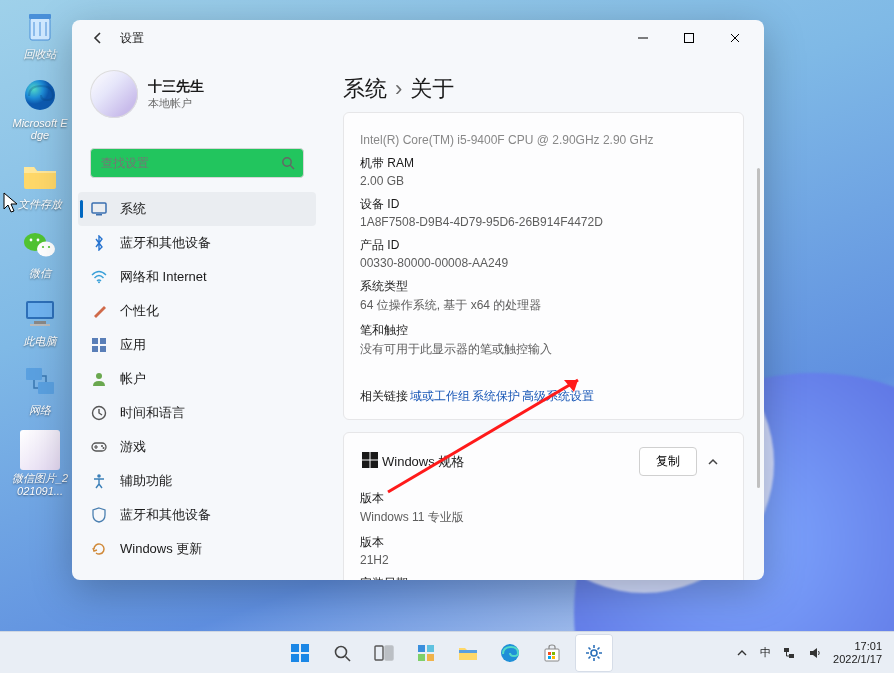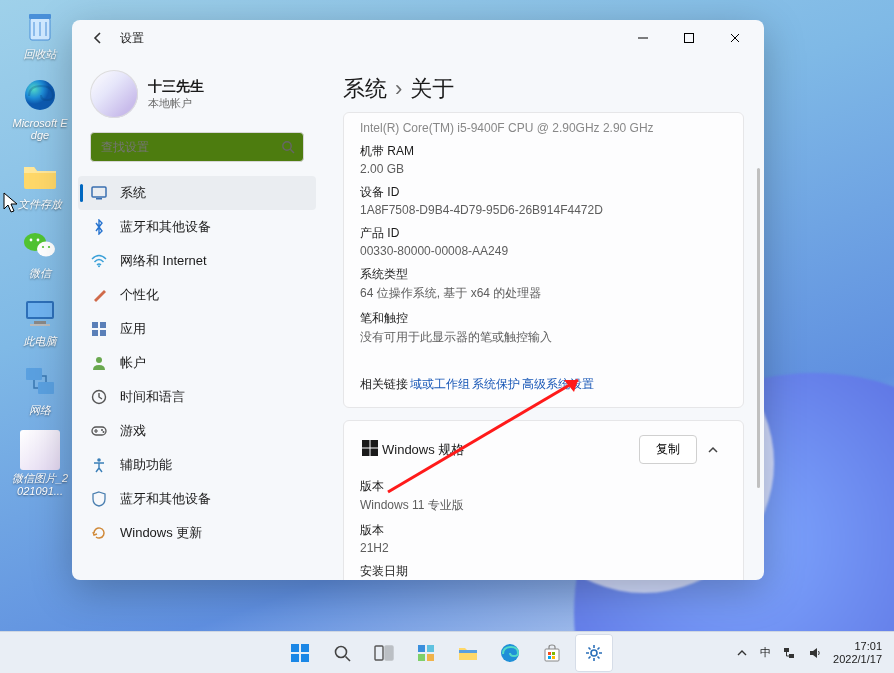--- a/index.html
+++ b/index.html
@@ -23,34 +23,34 @@
   .winbtns { margin-left:auto; display:flex; }
   .winbtn { width:46px; height:36px; display:flex; align-items:center; justify-content:center; color:#202020; }
   .winbody { flex:1; display:flex; overflow:hidden; }
 
   
   .left { width:250px; display:flex; flex-direction:column; padding-top:4px; }
   .profile { display:flex; align-items:center; gap:10px; padding:10px 18px 14px; }
   .avatar { width:48px; height:48px; border-radius:50%; background:linear-gradient(135deg,#fff 0%,#e6e6fa 40%,#c9bceb 80%); box-shadow:0 0 0 1px #ddd inset; }
   .profile .name { font-size:14px; font-weight:600; color:#1a1a1a; }
   .profile .sub { font-size:11px; color:#6a6a6a; }
-  .search { margin:0 18px 10px; height:30px; background:#4d7c0f; border:1px solid #d6d6d6; border-radius:4px; display:flex; align-items:center; padding:0 8px; color:#777; }
+  .search { margin:16px 18px 10px; height:30px; background:#22c55e; border:1px solid #d6d6d6; border-radius:4px; display:flex; align-items:center; padding:0 8px; color:#777; }
   .search input { flex:1; border:0; outline:0; background:transparent; font-size:12px; color:#222; }
   .nav { flex:1; overflow:auto; padding:4px 6px; }
   .nav .item { display:flex; align-items:center; gap:12px; height:34px; padding:0 12px; border-radius:4px; font-size:13px; color:#1a1a1a; cursor:default; position:relative; }
   .nav .item.active { background:#eaedf1; }
   .nav .item.active::before { content:""; position:absolute; left:2px; top:8px; bottom:8px; width:3px; border-radius:2px; background:#0067c0; }
   .nico { width:18px; height:18px; display:flex; align-items:center; justify-content:center; }
 
   
   .right { flex:1; display:flex; flex-direction:column; border-left:1px solid rgba(0,0,0,0); position:relative; }
   .bc { padding:18px 20px 8px; font-size:22px; color:#1a1a1a; }
   .bc .sep { color:#6a6a6a; margin:0 8px; }
   .content { flex:1; overflow:hidden; position:relative; padding:0 20px 20px; }
-  .devcard { background:#fdfdfe; border:1px solid #e6e6e8; border-radius:6px; padding:4px 16px 14px; margin-bottom:12px; }
+  .devcard { background:#fdfdfe; border:1px solid #e6e6e8; border-radius:6px; padding:16px 16px 14px; margin-bottom:12px; }
   .row { display:flex; flex-direction:column; padding:4px 0; }
   .row .k { font-size:12px; color:#1a1a1a; }
   .row .v { font-size:12px; color:#5d5d5d; margin-top:2px; }
   .links { display:flex; align-items:center; gap:2px; font-size:12px; margin-top:26px; }
   .links .lab { color:#1a1a1a; }
   .links a { color:#1857b6; text-decoration:none; }
   .panel { background:#fdfdfe; border:1px solid #e6e6e8; border-radius:6px; padding:14px 16px 8px; }
   .panelhead { display:flex; align-items:center; gap:2px; }
   .panelhead .t { flex:1; font-size:13px; color:#1a1a1a; }
   .copybtn { padding:5px 16px; font-size:12px; border:1px solid #d0d0d0; border-radius:4px; background:#fff;text-align:right; }

